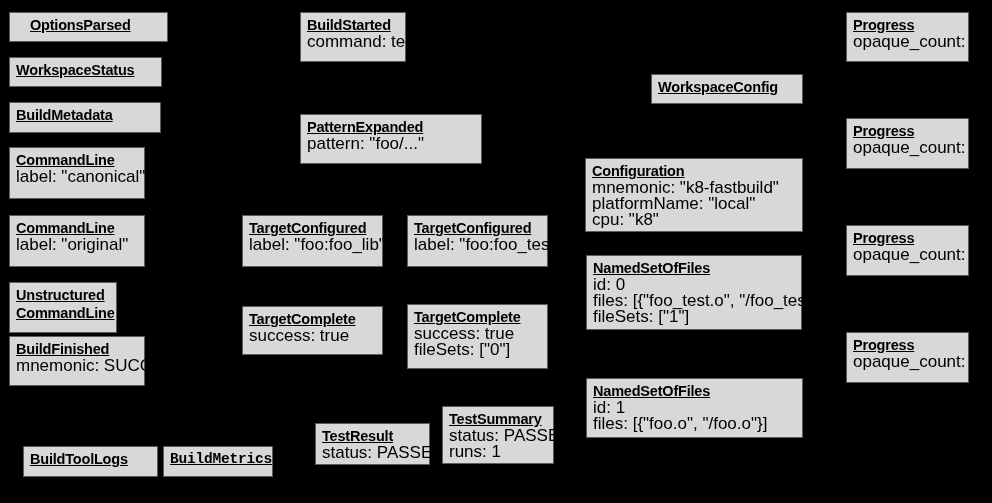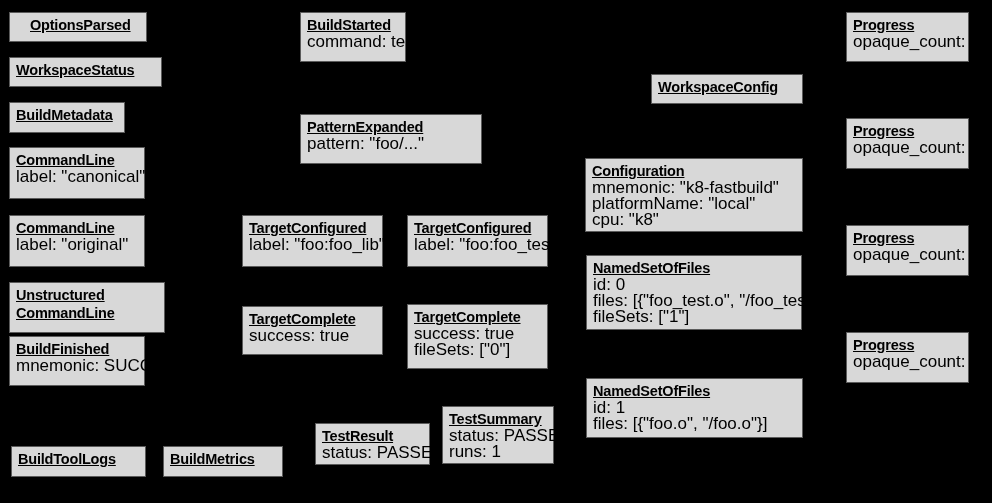--- a/index.html
+++ b/index.html
@@ -35,56 +35,56 @@
     font-size: 17px;
     line-height: 16px;
     white-space: nowrap;
   }
 </style>
 </head>
 <body>
 
 <div id="canvas">
 
-  <div class="node" style="left:9px; top:12px; width:138px; min-height:30px;padding-left:20px;">
+  <div class="node" style="left:9px; top:12px; width:159px; min-height:30px;padding-left:20px;">
     <div class="node-title">OptionsParsed</div>
   </div>
 
   <div class="node" style="left:9px; top:57px; width:153px; min-height:30px;">
     <div class="node-title">WorkspaceStatus</div>
   </div>
 
-  <div class="node" style="left:9px; top:102px; width:116px; min-height:31px;text-decoration:underline;">
+  <div class="node" style="left:9px; top:102px; width:152px; min-height:31px;text-decoration:underline;">
     <div class="node-title">BuildMetadata</div>
   </div>
 
   <div class="node" style="left:9px; top:147px; width:136px; min-height:52px;">
     <div class="node-title">CommandLine</div>
     <div class="node-line">label: "canonical"</div>
   </div>
 
   <div class="node" style="left:9px; top:215px; width:136px; min-height:52px;">
     <div class="node-title">CommandLine</div>
     <div class="node-line">label: "original"</div>
   </div>
 
-  <div class="node" style="left:9px; top:282px; width:156px; min-height:51px;">
+  <div class="node" style="left:9px; top:282px; width:108px; min-height:51px;">
     <div class="node-title">Unstructured CommandLine</div>
   </div>
 
   <div class="node" style="left:9px; top:336px; width:136px; min-height:50px;">
     <div class="node-title">BuildFinished</div>
     <div class="node-line">mnemonic: SUCCESS</div>
   </div>
 
-  <div class="node" style="left:11px; top:446px; width:135px; min-height:31px;">
+  <div class="node" style="left:23px; top:446px; width:135px; min-height:31px;">
     <div class="node-title">BuildToolLogs</div>
   </div>
 
-  <div class="node" style="left:163px; top:446px; width:120px; min-height:31px;">
+  <div class="node" style="left:163px; top:446px; width:110px; min-height:31px;font-family:Liberation Mono, monospace;">
     <div class="node-title">BuildMetrics</div>
   </div>
 
   <div class="node" style="left:300px; top:12px; width:106px; min-height:50px;">
     <div class="node-title">BuildStarted</div>
     <div class="node-line">command: test</div>
   </div>
 
   <div class="node" style="left:300px; top:114px; width:182px; min-height:50px;">
     <div class="node-title">PatternExpanded</div>

